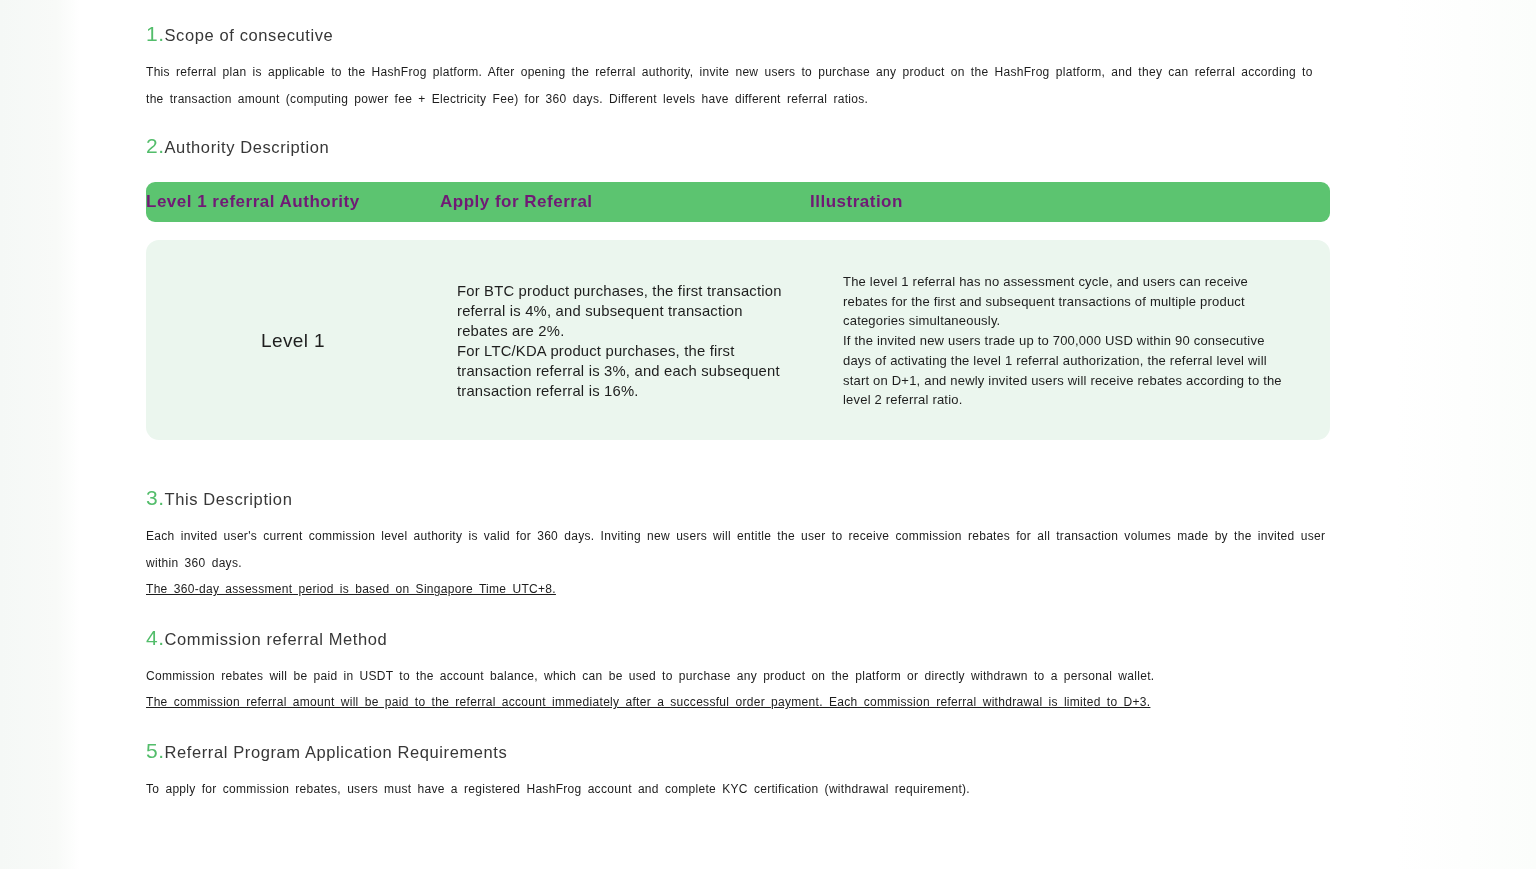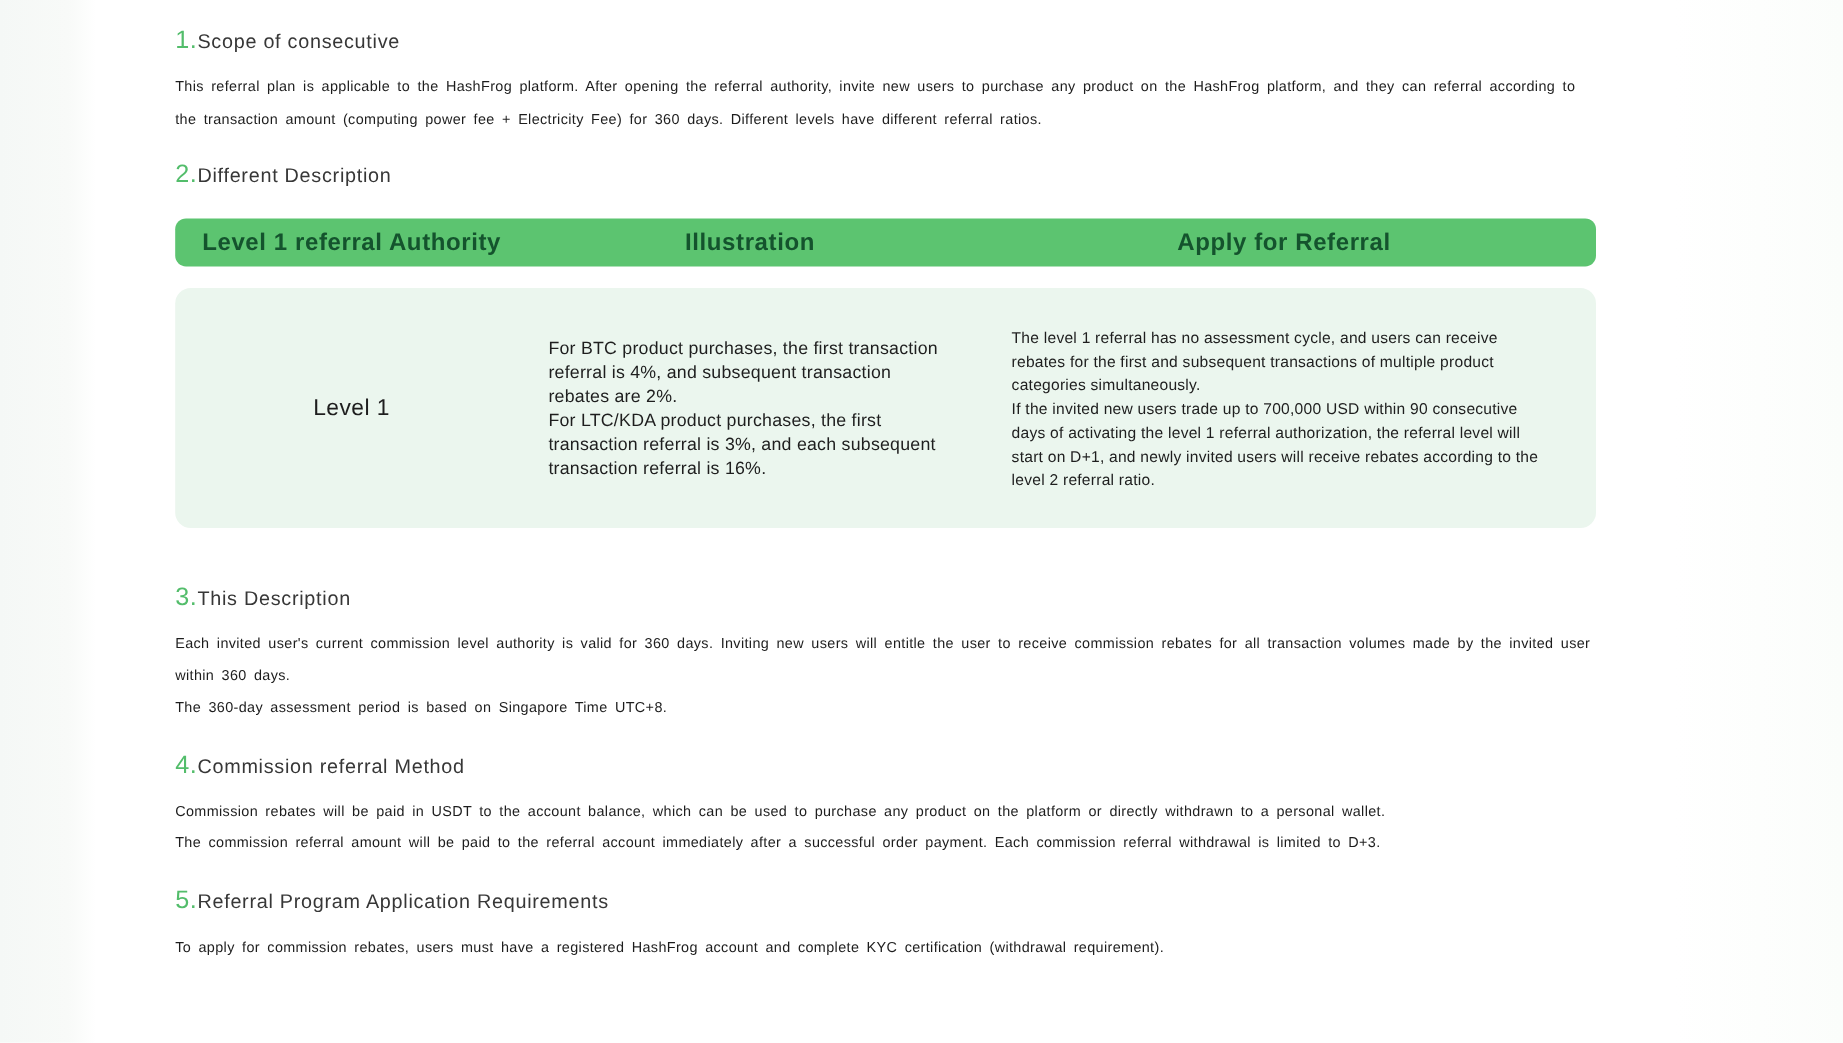--- a/index.html
+++ b/index.html
@@ -54,40 +54,40 @@
   .body-para {
     margin-top: 13px;
     font-size: 12px;
     line-height: 26.5px;
     color: #1d1d1d;
     letter-spacing: 0.3px;
     word-spacing: 2.5px;
   }
   .body-para + .body-para.joined {
     margin-top: 0;
+    text-decoration: underline;
   }
   .gap-s2 { margin-top: 23px; }
   .gap-s3 { margin-top: 47px; }
   .gap-s4 { margin-top: 24px; }
   .gap-s5 { margin-top: 24px; }
 
   
   .table { margin-top: 24px; }
   .table-header {
     display: grid;
     grid-template-columns: 294px 370px 520px;
     height: 40px;
     background: #5cc470;
     border-radius: 9px;
     align-items: center;
   }
   .th {
-    text-align: center;
-    color: #14532d;
-    font-size: 20px;
+    color: #701a75;
+    font-size: 17px;
     font-weight: 700;
     letter-spacing: 0.5px;
   }
   .table-row {
     margin-top: 18px;
     display: grid;
     grid-template-columns: 294px 370px 520px;
     min-height: 200px;
     background: #ebf6ee;
     border-radius: 13px;
@@ -126,28 +126,28 @@
   <div class="content">
 
     <h2 class="sec-heading">
       <span class="sec-num">1.</span>
       <span class="sec-title">Scope of consecutive</span>
     </h2>
     <p class="body-para">This referral plan is applicable to the HashFrog platform. After opening the referral authority, invite new users to purchase any product on the HashFrog platform, and they can referral according to the transaction amount (computing power fee + Electricity Fee) for 360 days. Different levels have different referral ratios.</p>
 
     <h2 class="sec-heading gap-s2">
       <span class="sec-num">2.</span>
-      <span class="sec-title">Different Description</span>
+      <span class="sec-title">Authority Description</span>
     </h2>
 
     <div class="table">
       <div class="table-header">
         <div class="th">Level 1 referral Authority</div>
+        <div class="th">Apply for Referral</div>
         <div class="th">Illustration</div>
-        <div class="th">Apply for Referral</div>
       </div>
       <div class="table-row">
         <div class="td td-level">Level 1</div>
         <div class="td td-apply">
           <p class="cell-para">For BTC product purchases, the first transaction referral is 4%, and subsequent transaction rebates are 2%.</p>
           <p class="cell-para">For LTC/KDA product purchases, the first transaction referral is 3%, and each subsequent transaction referral is 16%.</p>
         </div>
         <div class="td td-illus">
           <p class="cell-para">The level 1 referral has no assessment cycle, and users can receive rebates for the first and subsequent transactions of multiple product categories simultaneously.</p>
           <p class="cell-para">If the invited new users trade up to 700,000 USD within 90 consecutive days of activating the level 1 referral authorization, the referral level will start on D+1, and newly invited users will receive rebates according to the level 2 referral ratio.</p>

